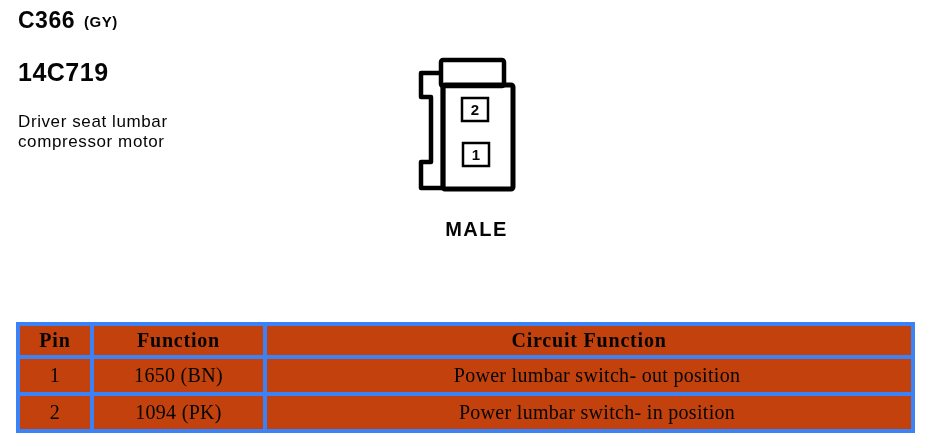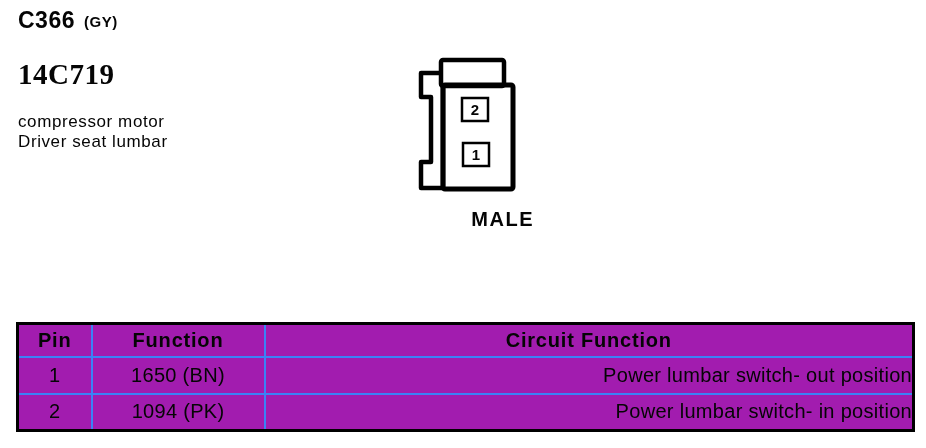--- a/index.html
+++ b/index.html
@@ -36,24 +36,23 @@
     font-size: 15px;
     font-weight: bold;
     padding-top: 5px;
     letter-spacing: 0.5px;
     text-align: right;
   }
   .part-number {
     position: absolute;
     left: 18px;
     top: 58px;
-    font-size: 29px;
+    font-size: 25px;
     font-weight: bold;
     letter-spacing: 0.5px;
-    font-family: Liberation Serif, serif;
   }
   .conn-desc {
     position: absolute;
     left: 18px;
     top: 112px;
     font-size: 17px;
     line-height: 20px;
     letter-spacing: 0.6px;
   }
 
@@ -62,23 +61,23 @@
     position: absolute;
     left: 408px;
     top: 50px;
     width: 130px;
     height: 190px;
   }
   .conn-svg { display: block; }
   .gender-label {
     position: absolute;
     left: 11px;
-    top: 158px;
+    top: 168px;
     width: 115px;
-    text-align: right;
+    text-align: center;
     font-size: 20px;
     font-weight: bold;
     letter-spacing: 1.5px;
   }
   .cavity-num {
     font-family: "Liberation Sans", sans-serif;
     font-size: 15px;
     font-weight: bold;
     fill: #050505;
   }
@@ -89,51 +88,52 @@
     left: 16px;
     top: 322px;
     width: 899px;
     border-collapse: collapse;
     table-layout: fixed;
     font-size: 20px;
     letter-spacing: 0.3px;
     border: 3px solid #000;
   }
   .pin-table th, .pin-table td {
-    border: 2px solid #3b82f6;
+    border: 4px solid #3b82f6;
     text-align: center;
     vertical-align: middle;
-    background: #a21caf;
+    background: #c2410c;
     overflow: hidden;
     white-space: nowrap;
+    font-family: Liberation Serif, serif;
   }
   .pin-table th { height: 33px; font-weight: bold; letter-spacing: 0.8px; }
   .pin-table td { height: 37px; }
   .col-pin     { width: 74px;  }
   .col-circuit { width: 173px; }
   .pin-table td.cell-function, 
   .pin-table th.cell-function-header { }
   .pin-table td.cell-function {
-    text-align: right;
+    text-align: center;
     padding-left: 16px;
   }
 </style>
 </head>
 <body>
 
 <div class="page">
 
   <div class="conn-id-row">
     <span class="conn-id">C366</span>
     <span class="conn-color">(GY)</span>
   </div>
   <div class="part-number">14C719</div>
   <div class="conn-desc">
+    <div>Driver seat lumbar</div>
     <div>compressor motor</div>
-    <div>Driver seat lumbar</div>
   </div>
 
   <div class="conn-figure">
     <svg class="conn-svg" width="130" height="150" viewBox="0 0 130 150">
 
       <path d="M35,23 H13 V47 H23 V112 H13 V138 H35 Z" fill="#ffffff" stroke="#000000" stroke-width="4.5" stroke-linejoin="round"></path>
 
       <rect x="33" y="10" width="63" height="26" rx="2" fill="#ffffff" stroke="#000000" stroke-width="4.5" stroke-linejoin="round"></rect>
 
       <rect x="35" y="35" width="70" height="104" rx="2" fill="none" stroke="#000000" stroke-width="5" stroke-linejoin="round"></rect>

